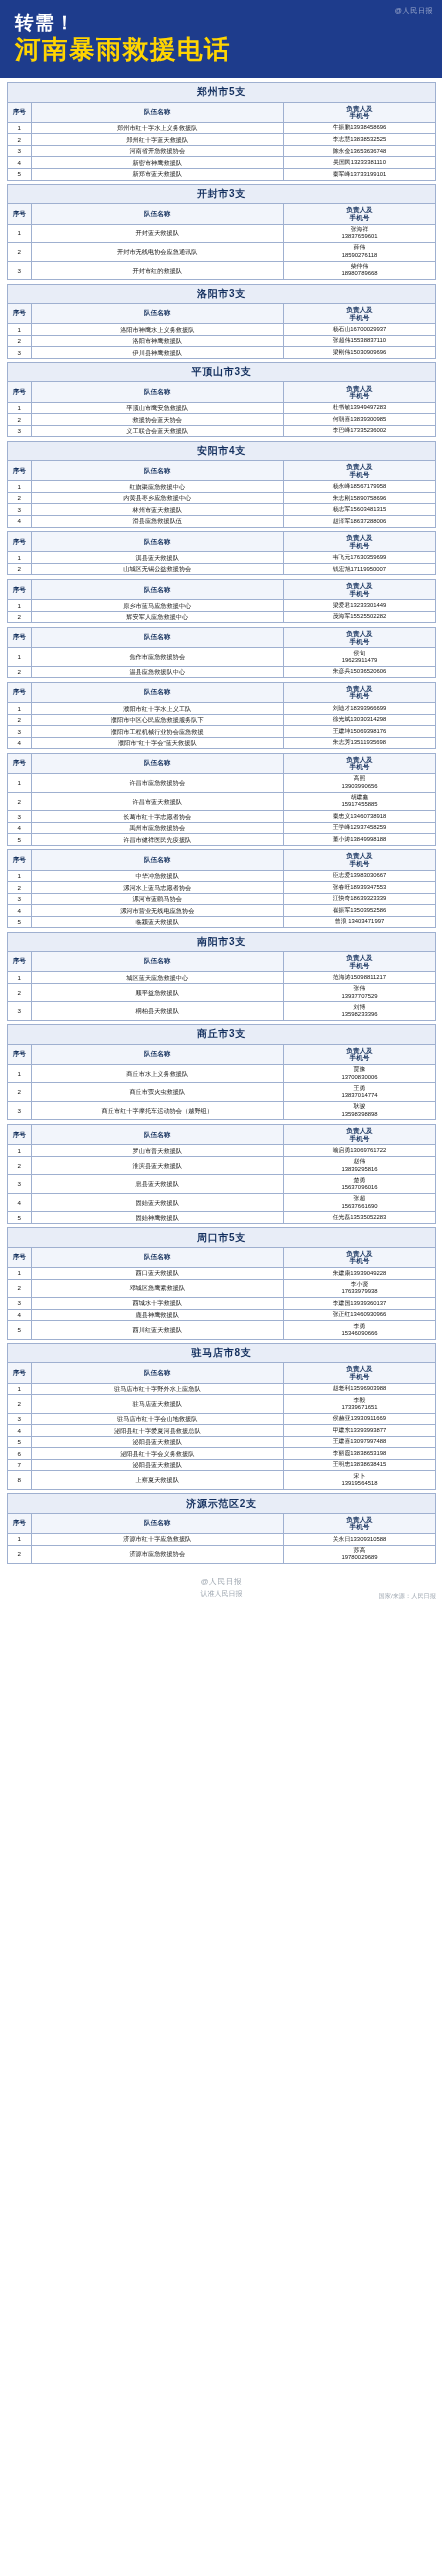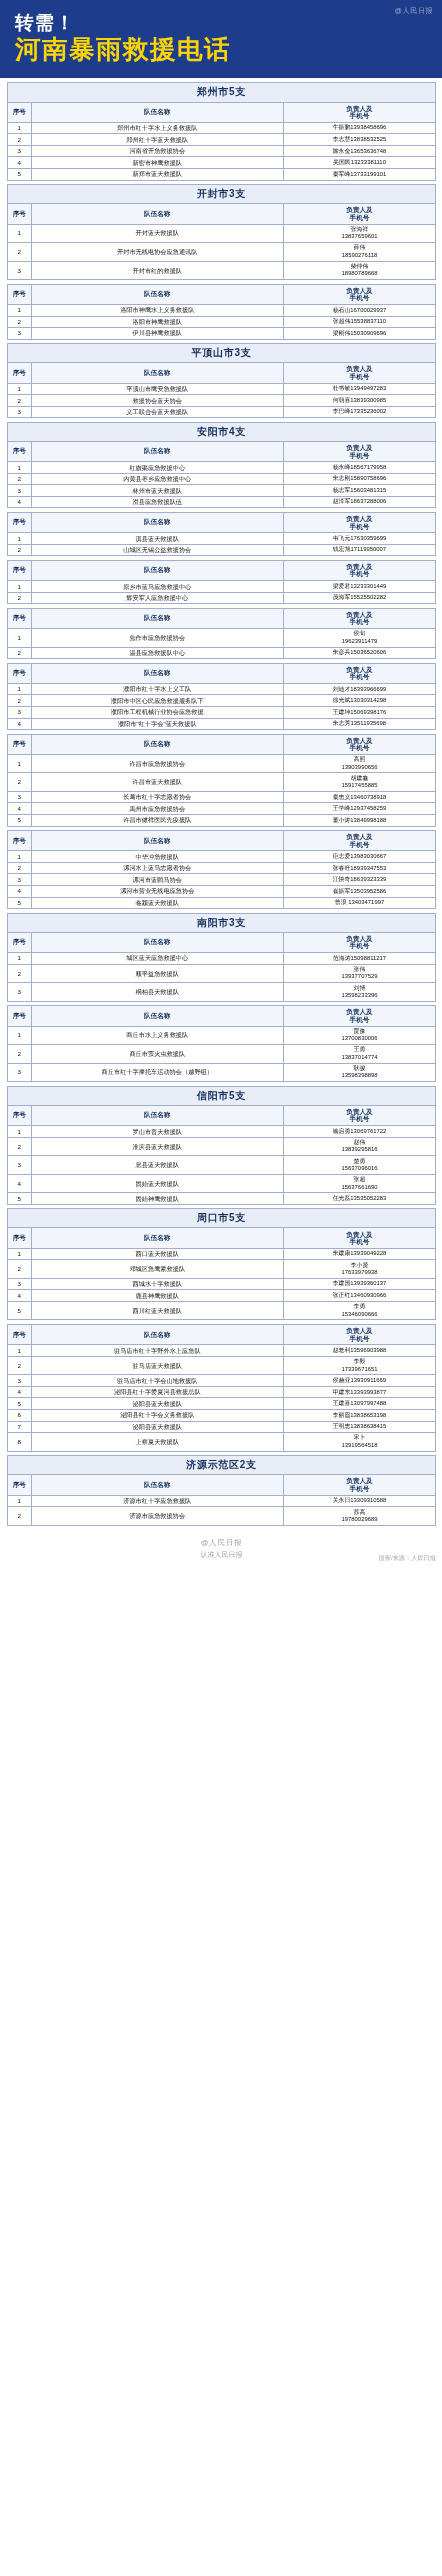--- a/index.html
+++ b/index.html
@@ -193,20 +193,21 @@
             <tr>
               <td>3</td>
               <td class="multi">开封市红的救援队</td>
               <td class="per multi">柴仲伟
 18980789668</td>
             </tr>
           </tbody>
         </table>
       </div>
       <div class="sect">
+        <div class="sect-title">洛阳市3支</div>
         <table>
           <colgroup>
             <col class="c-no">
             <col class="c-name">
             <col class="c-per">
           </colgroup>
           <thead>
             <tr>
               <th>序号</th>
               <th>队伍名称</th>
@@ -576,20 +577,21 @@
             <tr>
               <td>3</td>
               <td class="multi">桐柏县天救援队</td>
               <td class="per multi">刘博
 13598233396</td>
             </tr>
           </tbody>
         </table>
       </div>
       <div class="sect">
+        <div class="sect-title">商丘市3支</div>
         <table>
           <colgroup>
             <col class="c-no">
             <col class="c-name">
             <col class="c-per">
           </colgroup>
           <thead>
             <tr>
               <th>序号</th>
               <th>队伍名称</th>
@@ -615,21 +617,20 @@
             <tr>
               <td>3</td>
               <td class="multi">商丘市红十字摩托车运动协会（越野组）</td>
               <td class="per multi">耿骏
 13598398898</td>
             </tr>
           </tbody>
         </table>
       </div>
       <div class="sect">
-        <div class="sect-title">信阳市5支</div>
         <table>
           <colgroup>
             <col class="c-no">
             <col class="c-name">
             <col class="c-per">
           </colgroup>
           <thead>
             <tr>
               <th>序号</th>
               <th>队伍名称</th>
@@ -714,20 +715,21 @@
             <tr>
               <td>5</td>
               <td class="multi">西川红蓝天救援队</td>
               <td class="per multi">李勇
 15346090666</td>
             </tr>
           </tbody>
         </table>
       </div>
       <div class="sect">
+        <div class="sect-title">驻马店市8支</div>
         <table>
           <colgroup>
             <col class="c-no">
             <col class="c-name">
             <col class="c-per">
           </colgroup>
           <thead>
             <tr>
               <th>序号</th>
               <th>队伍名称</th>

